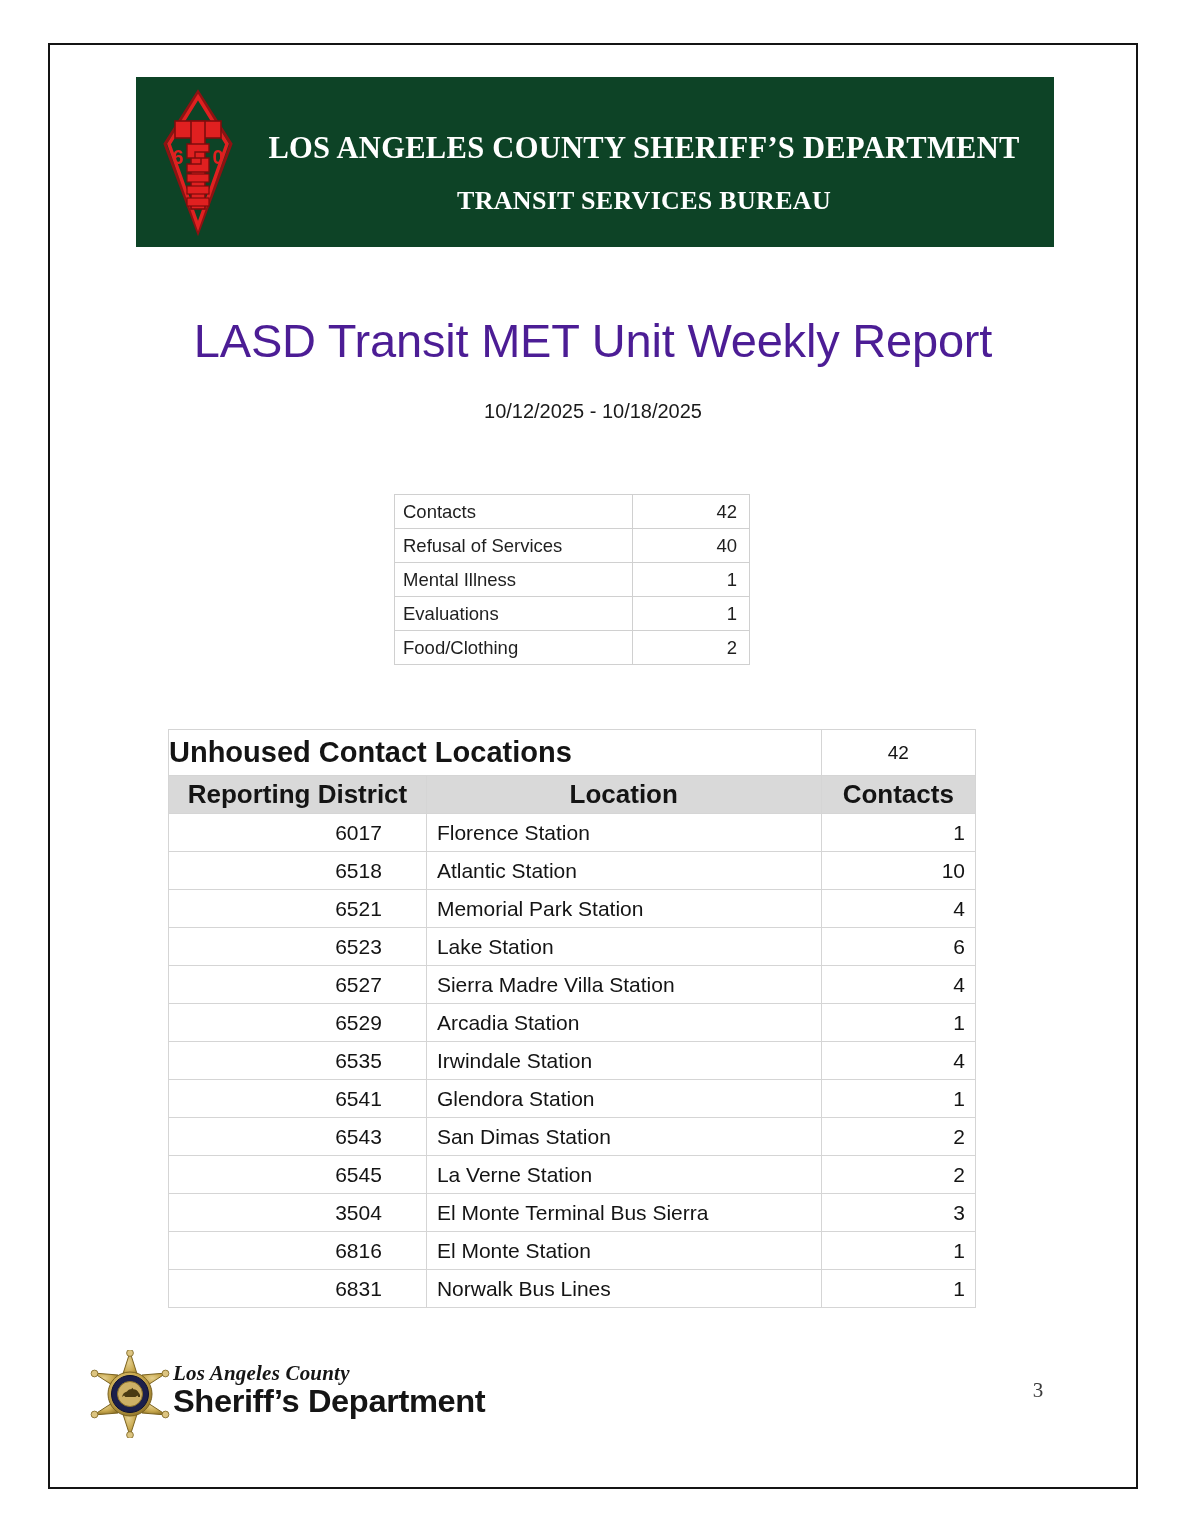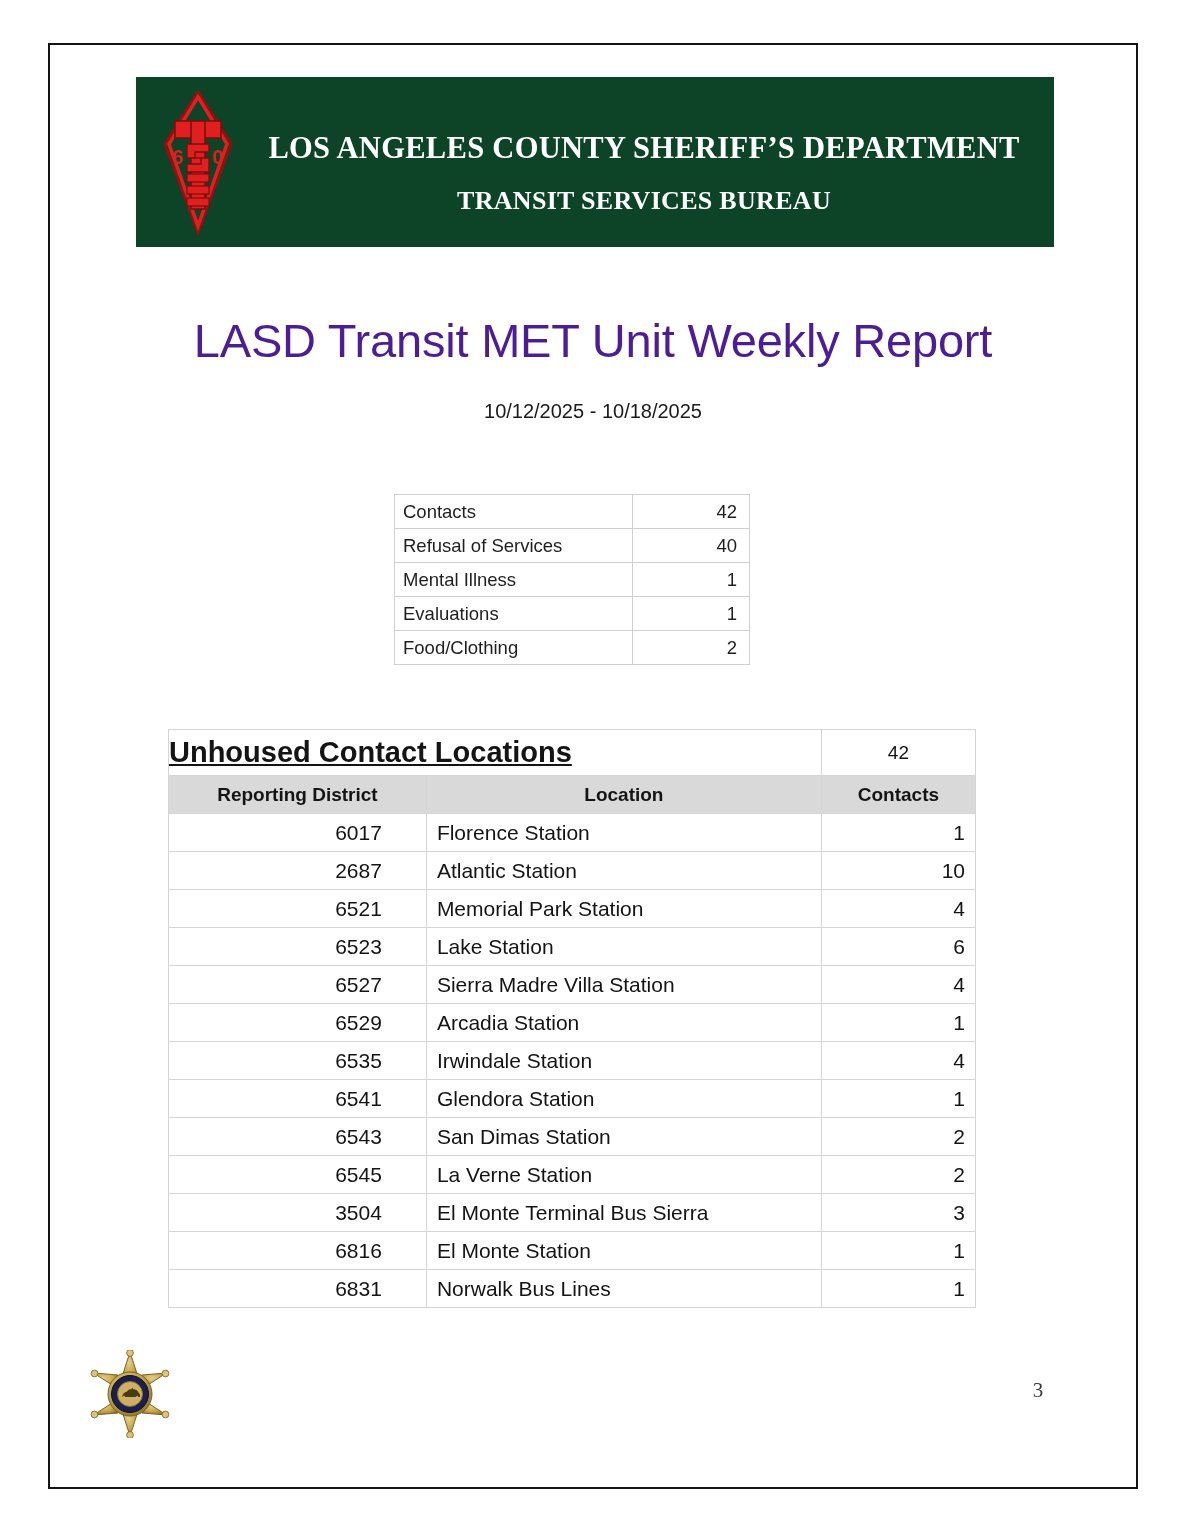--- a/index.html
+++ b/index.html
@@ -141,34 +141,33 @@
   }
   .mt-title-cell {
     height: 45px;
     font-size: 29px;
     font-weight: bold;
     text-align: left;
     padding-left: 12px;
     line-height: 45px;
     white-space: nowrap;
     background: #ffffff;
-    text-decoration: underline;
   }
   .mt-total-cell {
     height: 45px;
     font-size: 19px;
     text-align: center;
     line-height: 45px;
     background: #ffffff;
     font-weight: normal;
   }
   .mt-head th {
     background: #d9d9d9;
     height: 37px;
-    font-size: 19px;
+    font-size: 26px;
     font-weight: bold;
     line-height: 37px;
   }
   .mt-head th.rd   { width: 258px; text-align: center; }
   .mt-head th.loc  { width: 396px; text-align: center; }
   .mt-head th.cnt  { width: 154px; text-align: center; }
   .main-table tbody td {
     height: 37px;
     font-size: 21px;
     line-height: 37px;
@@ -311,21 +310,21 @@
         <th class="cnt">Contacts</th>
       </tr>
     </thead>
     <tbody>
       <tr>
         <td class="rd">6017</td>
         <td class="loc">Florence Station</td>
         <td class="cnt">1</td>
       </tr>
       <tr>
-        <td class="rd">2687</td>
+        <td class="rd">6518</td>
         <td class="loc">Atlantic Station</td>
         <td class="cnt">10</td>
       </tr>
       <tr>
         <td class="rd">6521</td>
         <td class="loc">Memorial Park Station</td>
         <td class="cnt">4</td>
       </tr>
       <tr>
         <td class="rd">6523</td>
@@ -411,17 +410,21 @@
             <circle cx="-35.5" cy="-20.5" r="3.4"></circle>
           </g>
 
           <circle cx="0" cy="0" r="18.5" fill="#1b1f4b" stroke="#0d1030" stroke-width="1"></circle>
           <circle cx="0" cy="0" r="12.5" fill="#cdb066" stroke="#8f7327" stroke-width="1"></circle>
 
           <path d="M-8,3 c0.5,-3 2.5,-5 5,-5.5 c1,-1.8 2.6,-2.8 4.2,-2.2 l1.2,-1.6 l0.9,1.5 c2.6,0.2 4.6,1.6 5.4,3.6 c1.2,1.2 1.6,2.8 1.3,4.2 l-1.8,0 l-0.6,-1.6 l-2.2,1.6 l-10,0 l-1.4,-1.4 z" fill="#4a3a12"></path>
         </g>
       </svg>
     </div>
+    <div class="footer-wordmark">
+      <div class="fw-line1">Los Angeles County</div>
+      <div class="fw-line2">Sheriff’s Department</div>
+    </div>
   </div>
 
   <div class="page-number">3</div>
 
 </div>
 
 </body></html>

